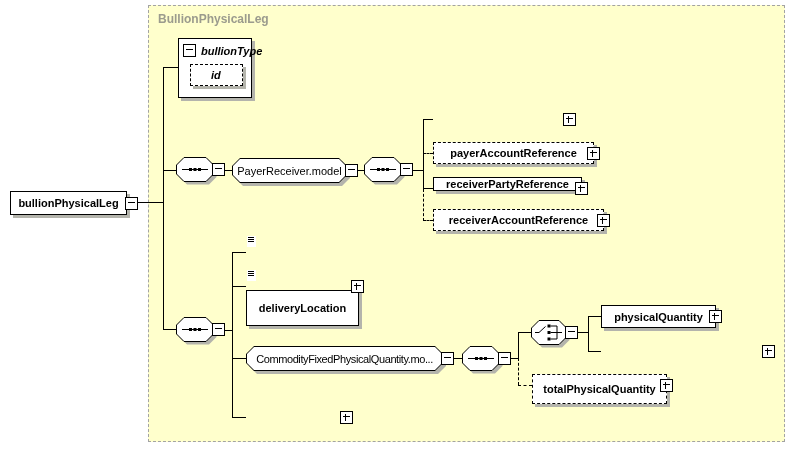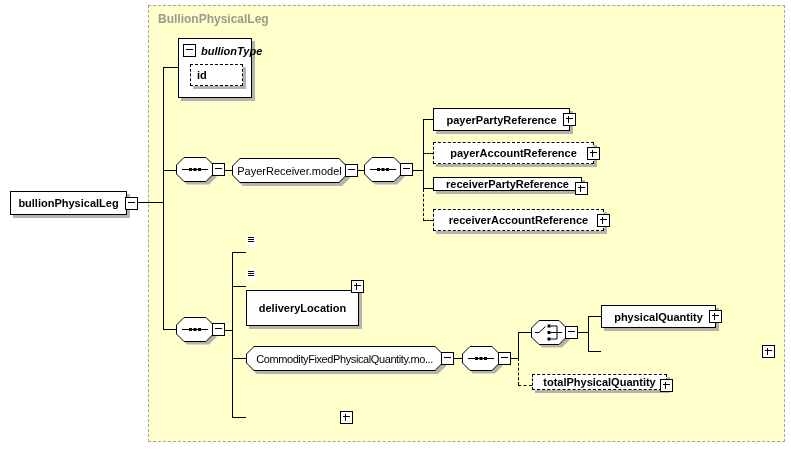--- a/index.html
+++ b/index.html
@@ -8,21 +8,21 @@
   
   .panel{position:absolute;left:148px;top:5px;width:637px;height:437px;
          background:#FFFFCC;border:1px dashed #a3a3a3;box-sizing:border-box;}
   .panel-title{position:absolute;left:9px;top:6px;font-size:12px;font-weight:bold;color:#9b9b8d;}
   
   .el{position:absolute;display:flex;align-items:center;justify-content:center;
       background:#fff;border:1px solid #000;box-shadow:3px 3px 0 #b4b4ac;
       font-size:11px;font-weight:bold;color:#000;white-space:nowrap;box-sizing:border-box;
       padding:0 4px;}
   .el.opt{border-style:dashed;}
-  .el.leftpad{justify-content:flex-start;padding-left:6px;}
+  .el.leftpad{justify-content:flex-start;padding-left:20px;font-style:italic;}
   
   .oct{position:absolute;}
   .oct .sh,.oct .bd,.oct .in{position:absolute;
       clip-path:polygon(8px 0,calc(100% - 8px) 0,100% 8px,100% calc(100% - 8px),
                 calc(100% - 8px) 100%,8px 100%,0 calc(100% - 8px),0 8px);}
   .oct .sh{left:3px;top:3px;right:-3px;bottom:-3px;background:#b4b4ac;}
   .oct .bd{left:0;top:0;right:0;bottom:0;background:#000;}
   .oct .in{left:1px;top:1px;right:1px;bottom:1px;background:#fff;
       clip-path:polygon(7px 0,calc(100% - 7px) 0,100% 7px,100% calc(100% - 7px),
                 calc(100% - 7px) 100%,7px 100%,0 calc(100% - 7px),0 7px);
@@ -100,21 +100,20 @@
   <div class="exp" style="left:400px;top:163px"></div>
   <div class="hl" style="left:413px;top:170px;width:10px"></div>
 
   <div class="vl" style="left:423px;top:119px;height:70px"></div>
   <div class="vl vd" style="left:423px;top:189px;height:32px"></div>
   <div class="hl" style="left:423px;top:119px;width:10px"></div>
   <div class="hl hd" style="left:423px;top:153px;width:10px"></div>
   <div class="hl" style="left:423px;top:188px;width:10px"></div>
   <div class="hl hd" style="left:423px;top:220px;width:10px"></div>
 
-  <div class="el" style="left:433px;top:108px;width:137px;height:23px">payerPartyReference</div>
   <div class="exp plus" style="left:563px;top:113px"></div>
 
   <div class="el opt" style="left:433px;top:142px;width:161px;height:22px">payerAccountReference</div>
   <div class="exp plus" style="left:587px;top:147px"></div>
 
   <div class="el" style="left:433px;top:177px;width:149px;height:14px">receiverPartyReference</div>
   <div class="exp plus" style="left:575px;top:182px"></div>
 
   <div class="el opt" style="left:433px;top:209px;width:171px;height:22px">receiverAccountReference</div>
   <div class="exp plus" style="left:597px;top:214px"></div>
@@ -185,18 +184,18 @@
 
   <div class="vl" style="left:588px;top:316px;height:35px"></div>
   <div class="hl" style="left:588px;top:316px;width:13px"></div>
   <div class="hl" style="left:588px;top:351px;width:13px"></div>
 
   <div class="el" style="left:601px;top:305px;width:115px;height:23px">physicalQuantity</div>
   <div class="exp plus" style="left:709px;top:310px"></div>
 
   <div class="exp plus" style="left:762px;top:345px"></div>
 
-  <div class="el opt" style="left:532px;top:374px;width:135px;height:16px">totalPhysicalQuantity</div>
+  <div class="el opt" style="left:532px;top:374px;width:135px;height:30px">totalPhysicalQuantity</div>
   <div class="exp plus" style="left:660px;top:379px"></div>
 
   <div class="exp plus" style="left:340px;top:411px"></div>
 
 </div>
 
 </body></html>

